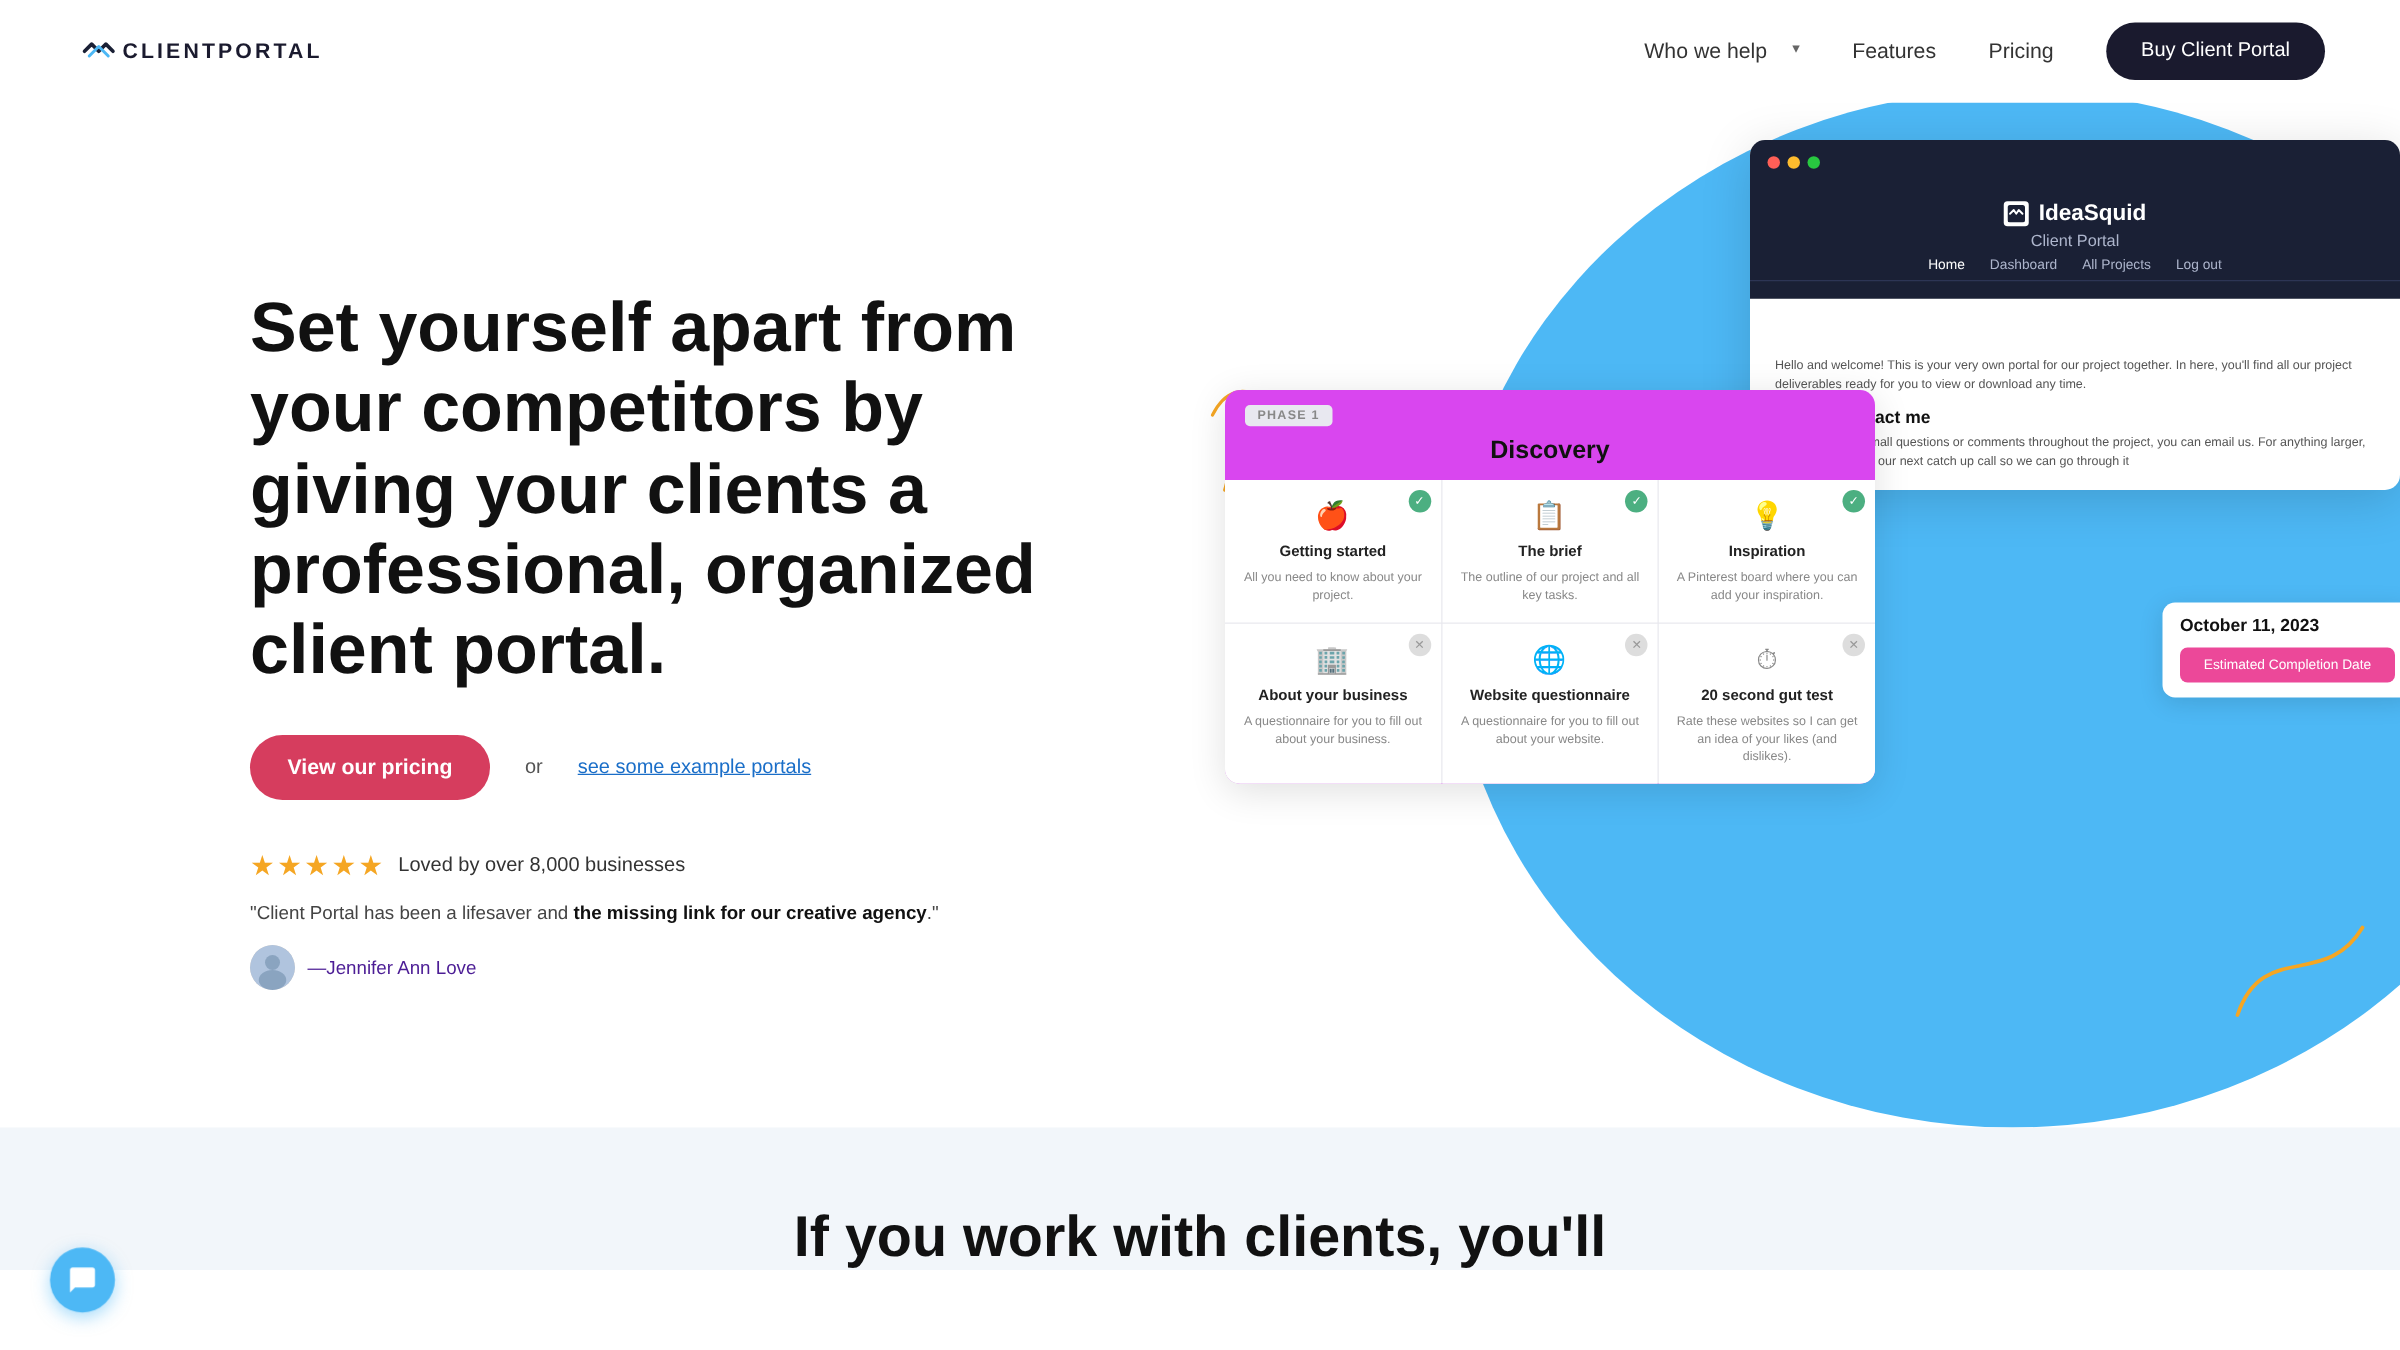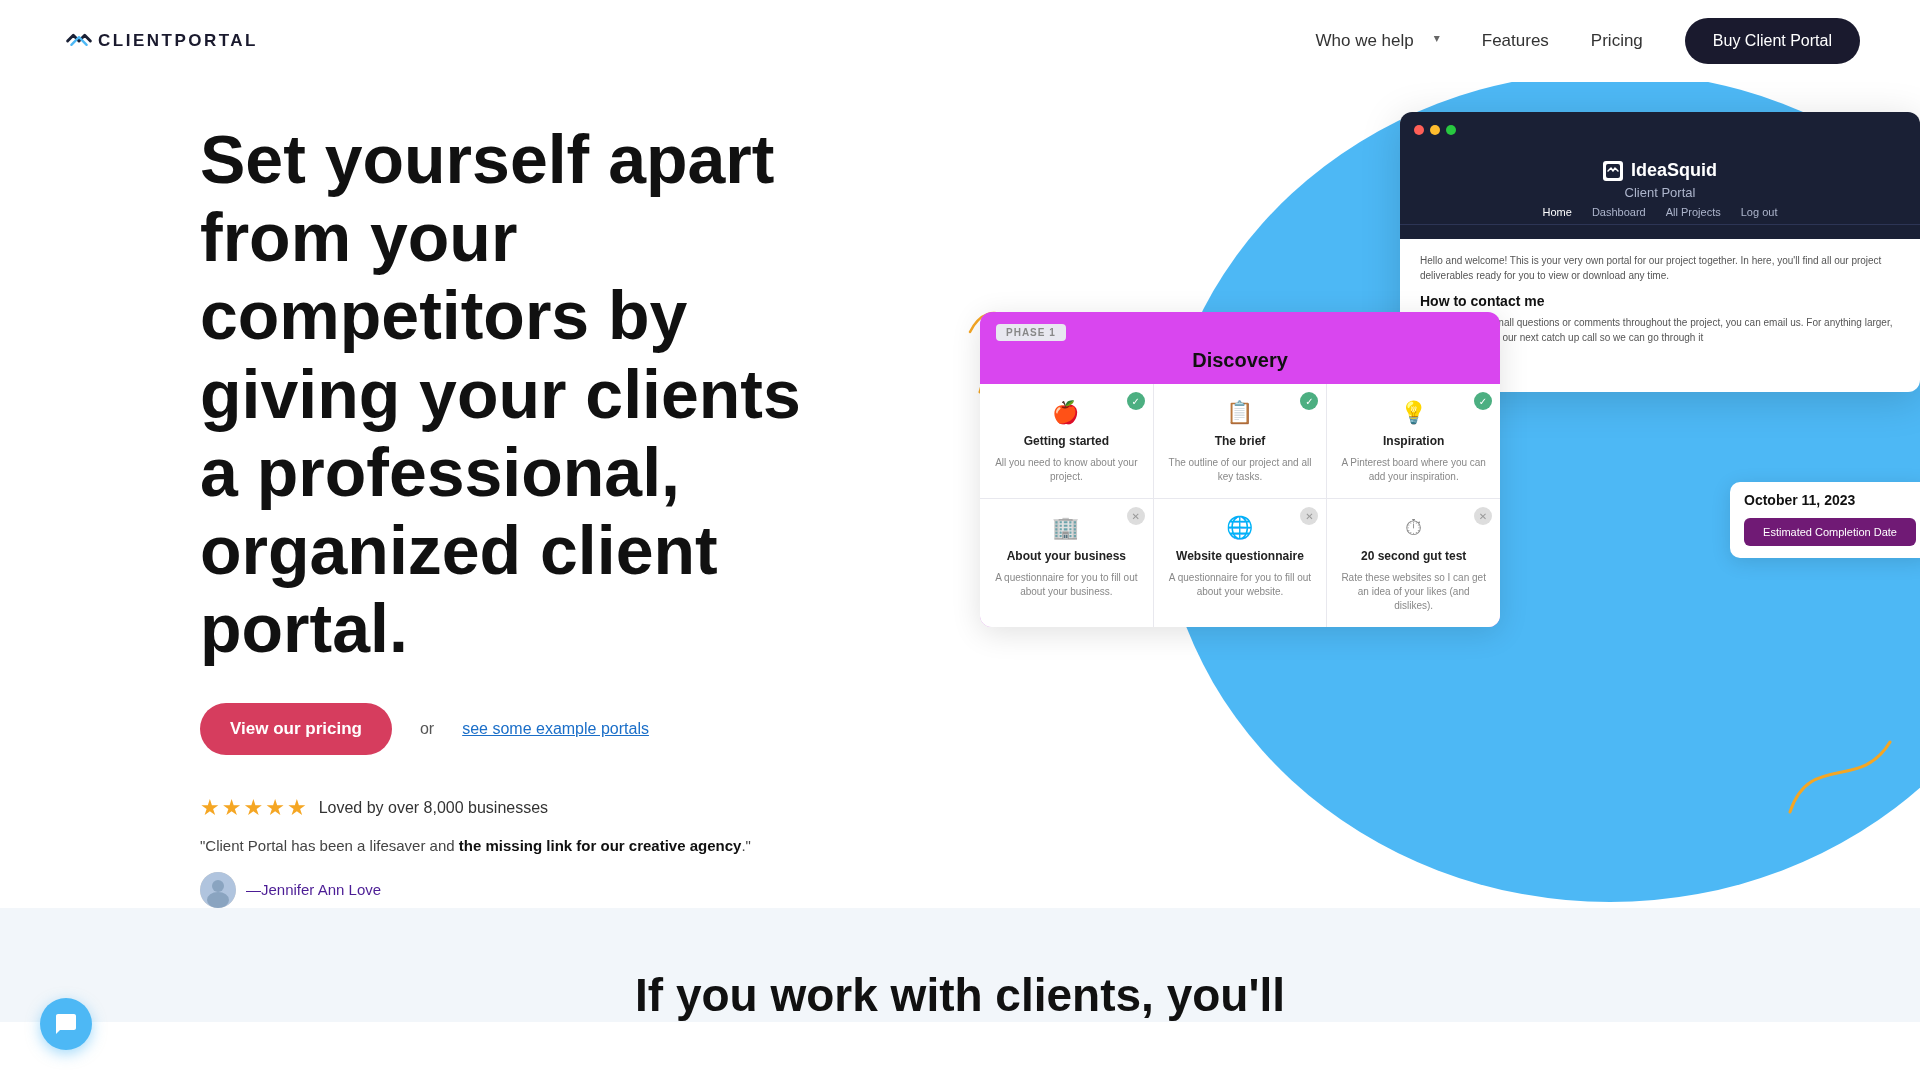--- a/index.html
+++ b/index.html
@@ -20,21 +20,21 @@
       background: #1a1a2e; color: #fff; border: none; border-radius: 30px;
       padding: 14px 28px; font-size: 16px; font-weight: 400; cursor: pointer;
     }
 
     
     .hero {
       display: flex; align-items: center; min-height: 820px;
       padding: 0 0 0 200px; position: relative; overflow: hidden;
     }
     .hero-left { max-width: 640px; position: relative; z-index: 5; }
-    .hero-title { font-size: 68px; font-weight: 800; line-height: 1.15; color: #111; margin-bottom: 36px; margin-top: 38px; }
+    .hero-title { font-size: 56px; font-weight: 800; line-height: 1.15; color: #111; margin-bottom: 36px; margin-top: 38px; }
     .hero-cta-row { display: flex; align-items: center; gap: 28px; margin-bottom: 40px; }
     .btn-pricing {
       background: #d63d5e; color: #fff; border: none; border-radius: 30px;
       padding: 16px 30px; font-size: 17px; font-weight: 700; cursor: pointer;
     }
     .hero-or { font-size: 16px; color: #555; }
     .hero-link { font-size: 16px; color: #1a6ec8; text-decoration: underline; cursor: pointer; }
     .stars-row { display: flex; align-items: center; gap: 10px; margin-bottom: 14px; }
     .stars { font-size: 22px; letter-spacing: 2px; }
     .stars-text { font-size: 16px; color: #333; font-weight: 500; }
@@ -73,21 +73,21 @@
     .dot-red { background: #ff5f57; }
     .dot-yellow { background: #febc2e; }
     .dot-green { background: #28c840; }
     .portal-header { background: #1a2035; padding: 12px 0 14px; text-align: center; }
     .portal-brand { display: flex; align-items: center; justify-content: center; gap: 8px; margin-bottom: 4px; }
     .portal-brand-icon { width: 20px; height: 20px; background: #fff; border-radius: 3px; display: flex; align-items: center; justify-content: center; font-size: 10px; }
     .portal-brand-name { color: #fff; font-size: 18px; font-weight: 700; }
     .portal-subtitle { color: #adb5cc; font-size: 13px; }
     .portal-nav { display: flex; justify-content: center; gap: 20px; padding: 6px 0; border-bottom: 1px solid #2d3555; }
     .portal-nav-item { color: #adb5cc; font-size: 11px; cursor: pointer; }
-    .portal-content { padding: 14px 20px; }
+    .portal-content { padding: 14px 20px; margin-top: 32px; }
     .portal-welcome { font-size: 10px; color: #555; margin-bottom: 10px; line-height: 1.5; }
     .portal-section-title { font-size: 14px; font-weight: 700; color: #111; margin-bottom: 6px; }
     .portal-section-text { font-size: 10px; color: #555; line-height: 1.5; }
 
     
     .discovery-panel {
       position: absolute; left: 100px; top: 260px;
       width: 520px; background: #d946ef; border-radius: 12px;
       box-shadow: 0 6px 30px rgba(0,0,0,0.12); overflow: hidden;
     }
@@ -117,21 +117,21 @@
     .card-desc { font-size: 10px; color: #888; text-align: center; line-height: 1.4; }
 
     
     .date-card {
       position: absolute; right: 50px; top: 430px;
       width: 200px; background: #fff; border-radius: 10px;
       box-shadow: 0 4px 20px rgba(0,0,0,0.12); overflow: hidden;
     }
     .date-card-header { padding: 10px 14px; font-size: 14px; font-weight: 700; color: #111; }
     .date-card-body { padding: 0 14px 12px; }
-    .date-cta { background: #701a75; color: #fff; font-size: 11px; padding: 8px 4px; border-radius: 6px; text-align: center; }
+    .date-cta { background: #ec4899; color: #fff; font-size: 11px; padding: 8px 4px; border-radius: 6px; text-align: center; }
 
     
     .bottom-section {
       background: #f2f6fa; padding: 60px 0 0;
       text-align: center;
     }
     .bottom-title { font-size: 46px; font-weight: 800; color: #111; }
 
     
     .chat-bubble {

